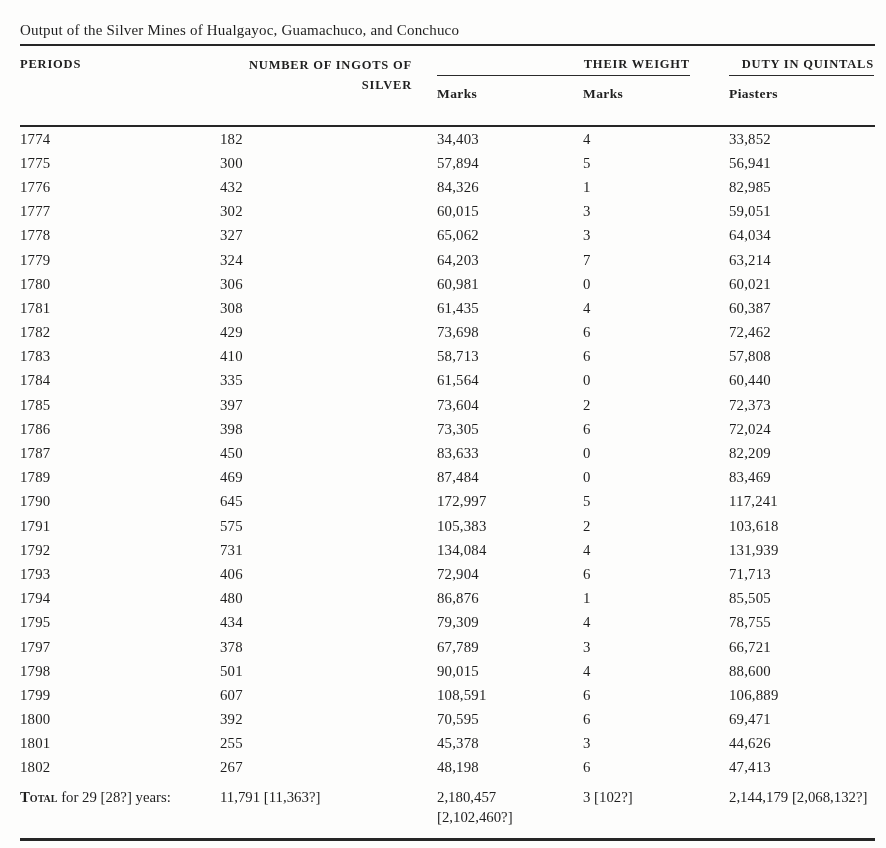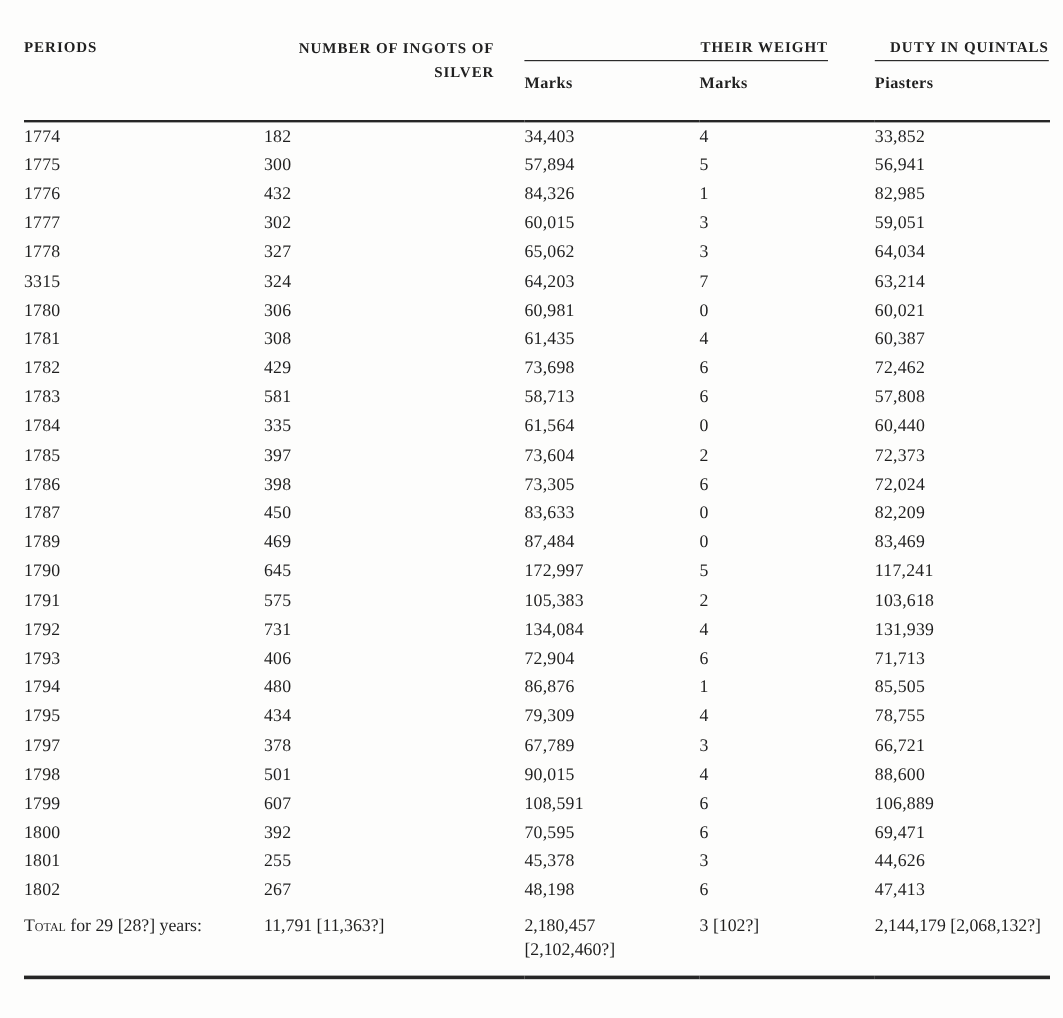--- a/index.html
+++ b/index.html
@@ -67,27 +67,28 @@
 
   
   tfoot td {
     font-size: 14.8px;
     line-height: 19.5px;
     padding-top: 8px;
     padding-bottom: 11px;
     border-bottom: 3px solid #262626;
     white-space: nowrap;
   }
-  .smallcaps { font-variant: small-caps; }
+  .smallcaps { font-variant: small-caps; font-weight: bold; }
 </style>
 </head>
 <body>
 
 <div class="page">
 
+  <div class="table-title">Output of the Silver Mines of Hualgayoc, Guamachuco, and Conchuco</div>
 
   <table>
     <colgroup>
       <col style="width:200px">
       <col style="width:217px">
       <col style="width:146px">
       <col style="width:146px">
       <col style="width:146px">
     </colgroup>
 
@@ -142,21 +143,21 @@
     <td>59,051</td>
   </tr>
         <tr>
     <td>1778</td>
     <td>327</td>
     <td>65,062</td>
     <td>3</td>
     <td>64,034</td>
   </tr>
         <tr>
-    <td>3315</td>
+    <td>1779</td>
     <td>324</td>
     <td>64,203</td>
     <td>7</td>
     <td>63,214</td>
   </tr>
         <tr>
     <td>1780</td>
     <td>306</td>
     <td>60,981</td>
     <td>0</td>
@@ -171,21 +172,21 @@
   </tr>
         <tr>
     <td>1782</td>
     <td>429</td>
     <td>73,698</td>
     <td>6</td>
     <td>72,462</td>
   </tr>
         <tr>
     <td>1783</td>
-    <td>581</td>
+    <td>410</td>
     <td>58,713</td>
     <td>6</td>
     <td>57,808</td>
   </tr>
         <tr>
     <td>1784</td>
     <td>335</td>
     <td>61,564</td>
     <td>0</td>
     <td>60,440</td>

